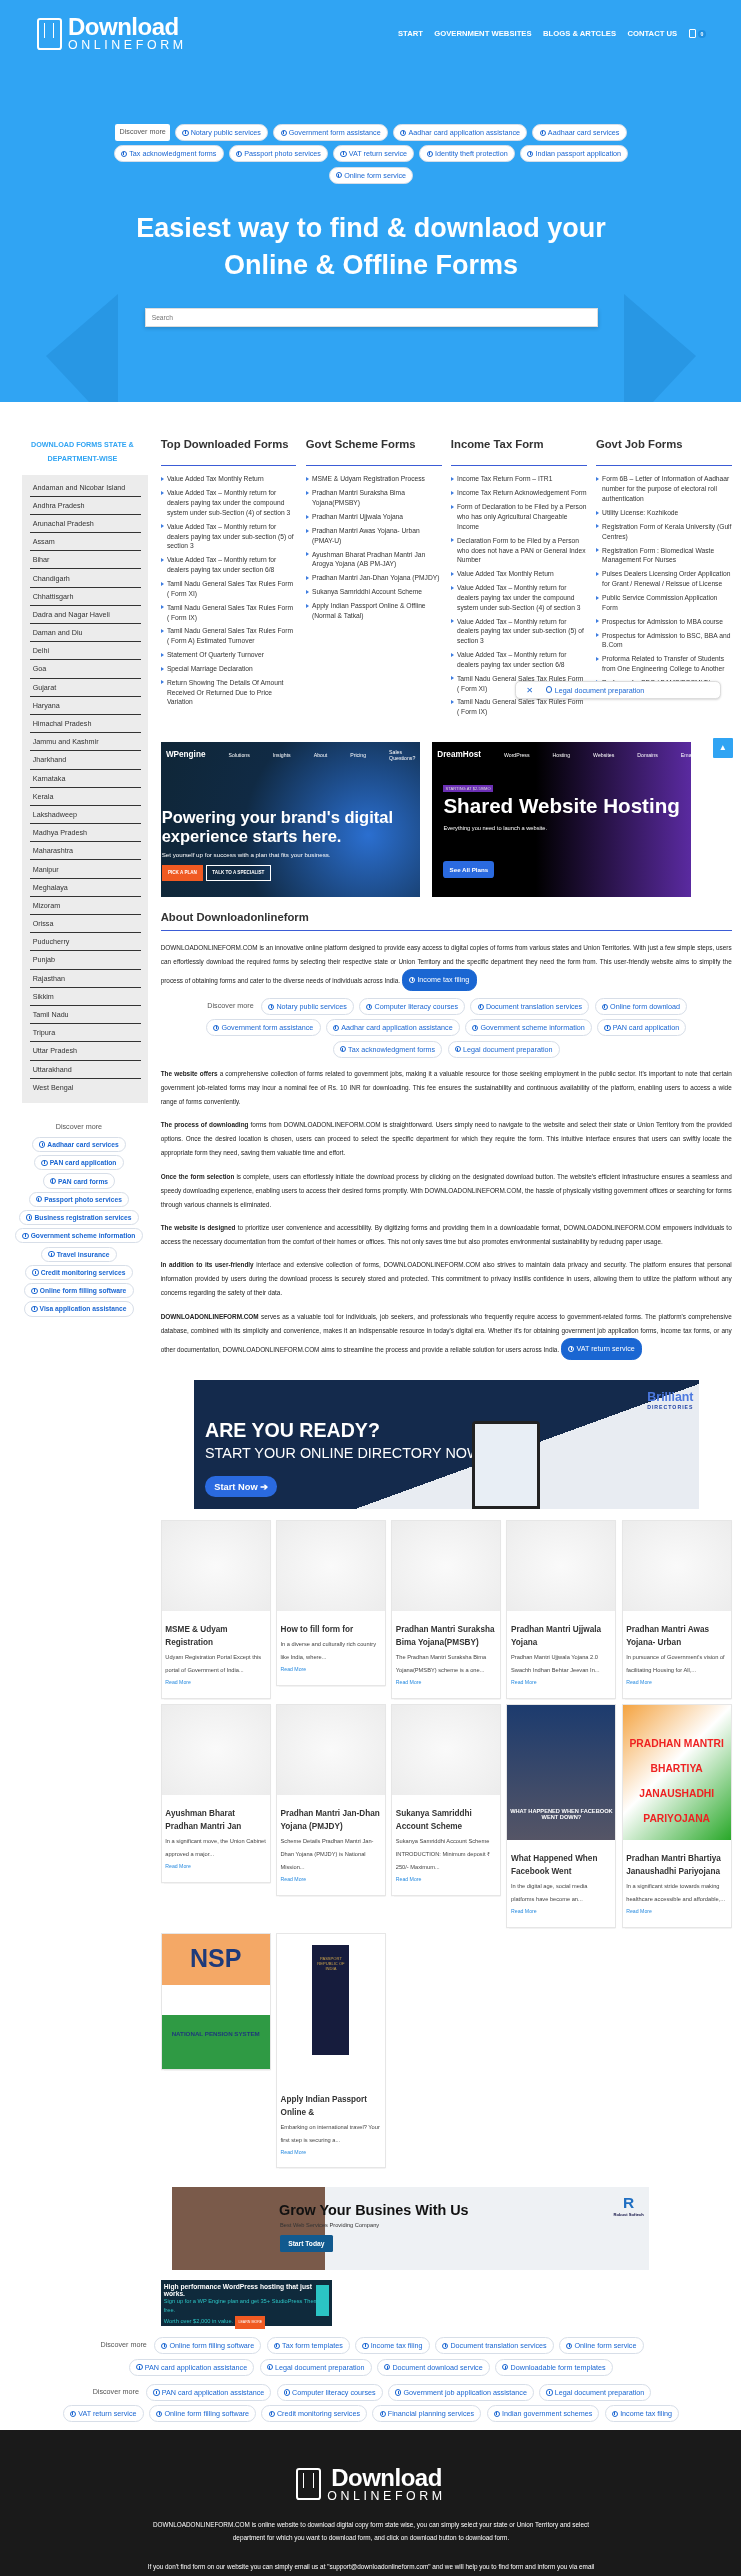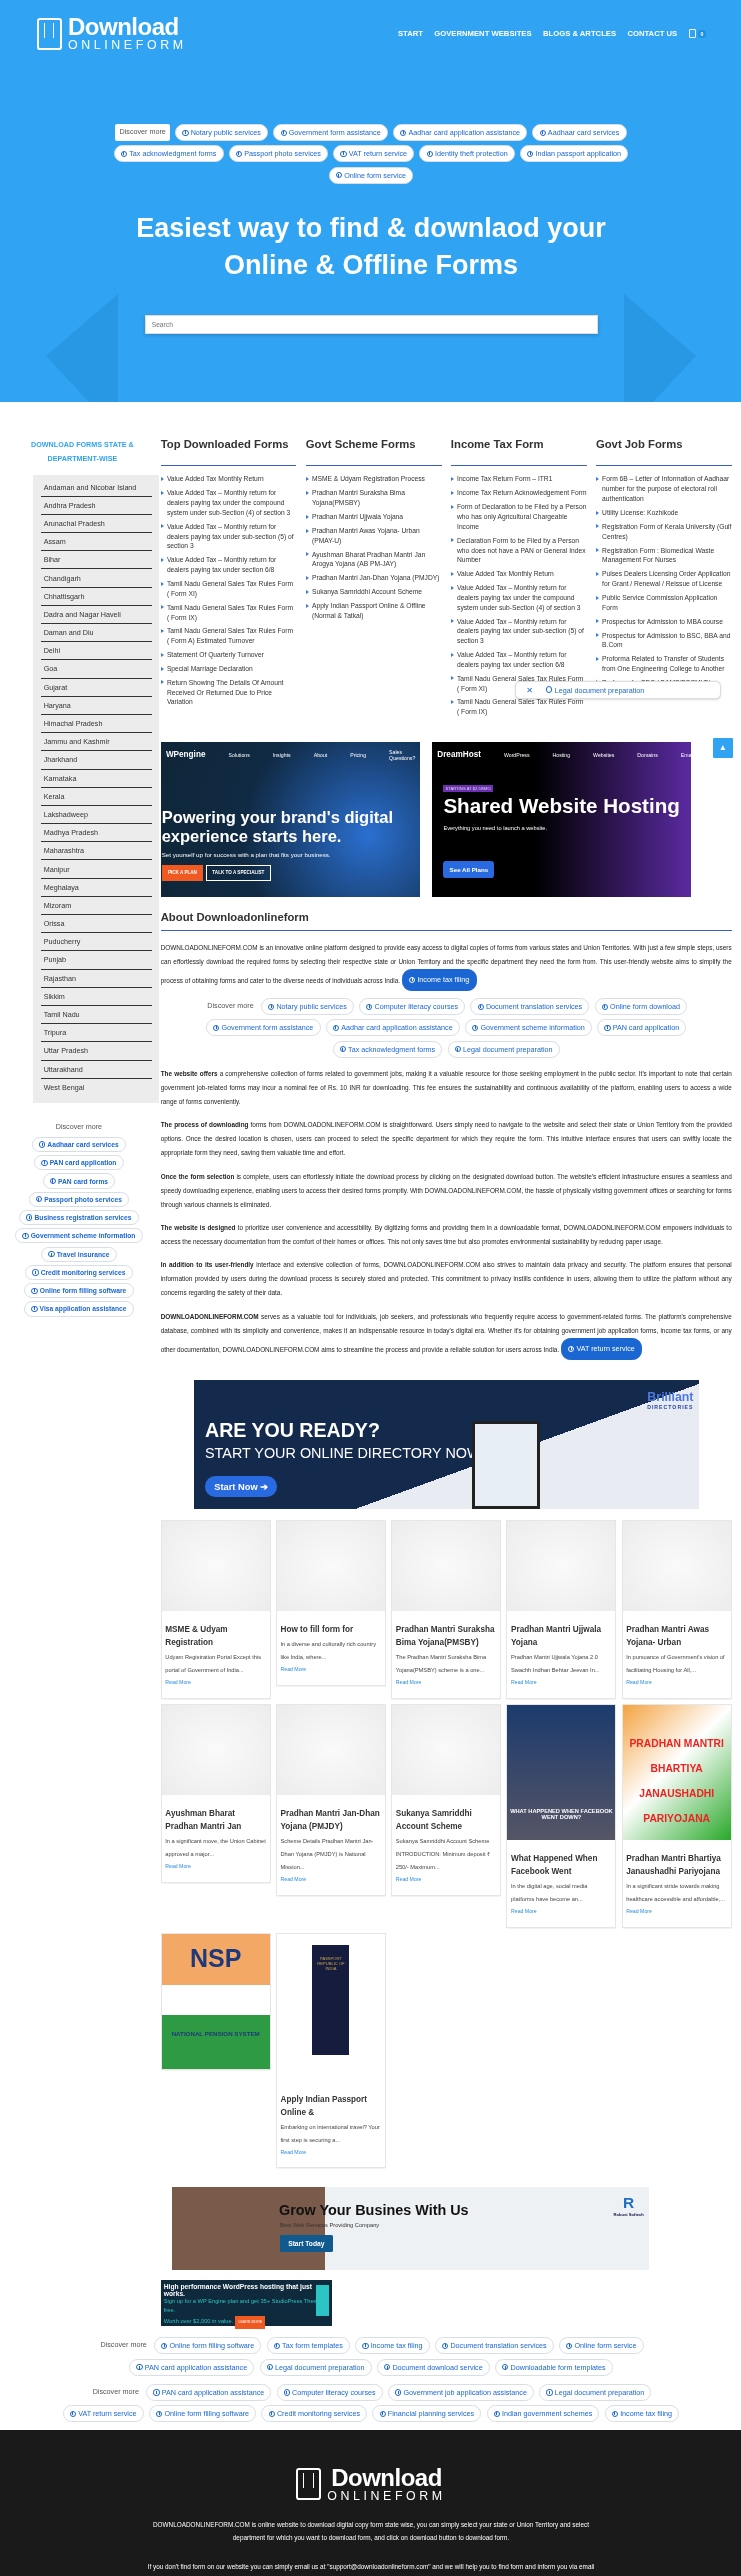--- a/index.html
+++ b/index.html
@@ -21,26 +21,26 @@
 .hero .pill-area{width:567px;margin:67px auto 0}
 .disc-label{background:#fff;color:#555;font-size:7.2px;padding:3.1px 4.1px;border-radius:2.1px}
 .pill{display:inline-flex;align-items:center;gap:2.1px;background:#fff;color:#1a66d2;border:0.5px solid #d7dee8;border-radius:9.3px;padding:3.1px 6.2px;font-size:7.2px;white-space:nowrap}
 .pill .bolt{width:6.2px;height:6.2px;border:0.8px solid #1a66d2;border-radius:50%;display:inline-block;position:relative}
 .pill .bolt:after{content:"";position:absolute;left:1.5px;top:0.5px;width:1.5px;height:3.1px;border-left:0.8px solid #1a66d2}
 .pill.solid{background:#1a66d2;color:#fff;border-color:#1a66d2}
 .pill.solid .bolt,.pill.solid .bolt:after{border-color:#fff}
 .plain-disc{color:#555;font-size:7.2px;padding:3.1px 2.1px}
 .headline{text-align:center;color:#fff;font-size:27px;font-weight:bold;line-height:37px;margin-top:26px}
 .tri{position:absolute;width:0;height:0;opacity:.5}
-.search-wrap{width:453px;margin:31px auto 0}
+.search-wrap{width:453px;margin:24px auto 0}
 .search-input{width:100%;height:19.6px;border:0.5px solid #ddd;padding:0 6.2px;font-size:6.7px;box-shadow:0 1.5px 4.1px rgba(0,0,0,.2)}
 .main{display:flex;padding:0 10.3px 0 14.4px;margin-top:10.3px}
 .sidebar{width:136px;flex-shrink:0}
 .side-title{color:#30a4f3;font-weight:bold;text-align:center;font-size:7.2px;line-height:13.4px;margin:0 0 10.3px}
-.state-list{background:#ececec;padding:3.1px 7.2px 7.2px 7.2px;margin-left:19px;width:126px}
+.state-list{background:#ececec;padding:3.1px 7.2px 7.2px 7.2px;margin-left:8px;width:126px}
 .state-item{border-bottom:0.5px solid #333;padding:4.1px 3.1px;font-size:7.2px;color:#333}
 .state-item:last-child{border-bottom:none}
 .side-disc{margin-top:15.5px;display:flex;flex-direction:column;align-items:center;gap:3.1px;width:129px}
 .side-disc .pill{font-weight:bold;font-size:6.7px;white-space:normal;text-align:center;justify-content:center}
 .content{flex:1;margin-left:10.3px}
 .cols{display:grid;grid-template-columns:repeat(4,1fr);gap:9.3px;margin-top:26px}
 .col-title{font-size:11.3px;color:#333;padding-bottom:15px;border-bottom:1.5px solid #3b5cd6;margin-bottom:8.2px}
 .col ul{list-style:none}
 .col li{font-size:6.7px;line-height:9.8px;padding-left:6.2px;position:relative;margin-bottom:4.1px;color:#333}
 .col li:before{content:"";position:absolute;left:0;top:2.6px;border-left:3.1px solid #3b7be0;border-top:2.1px solid transparent;border-bottom:2.1px solid transparent}

